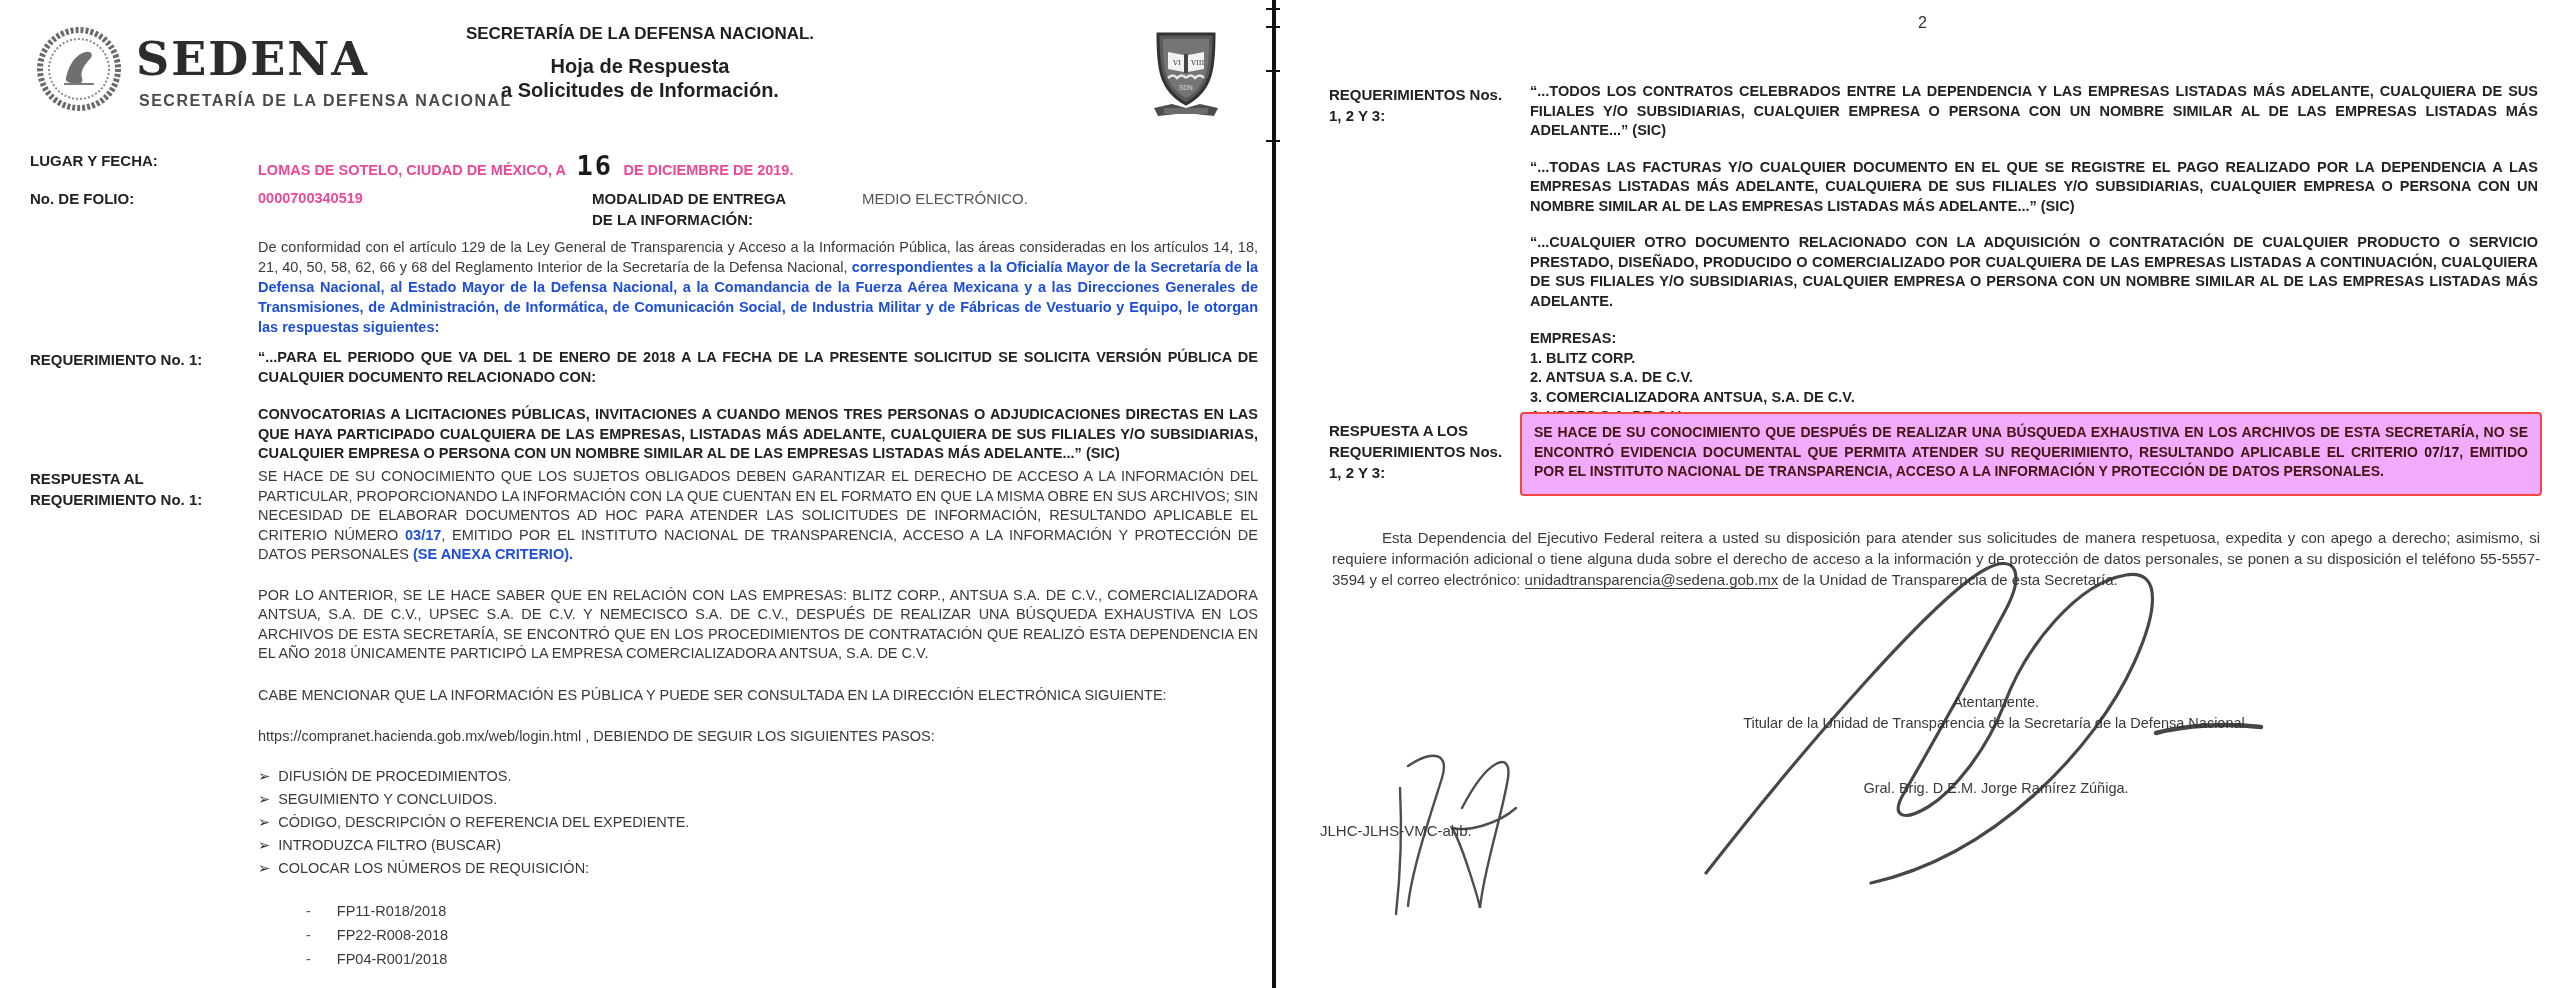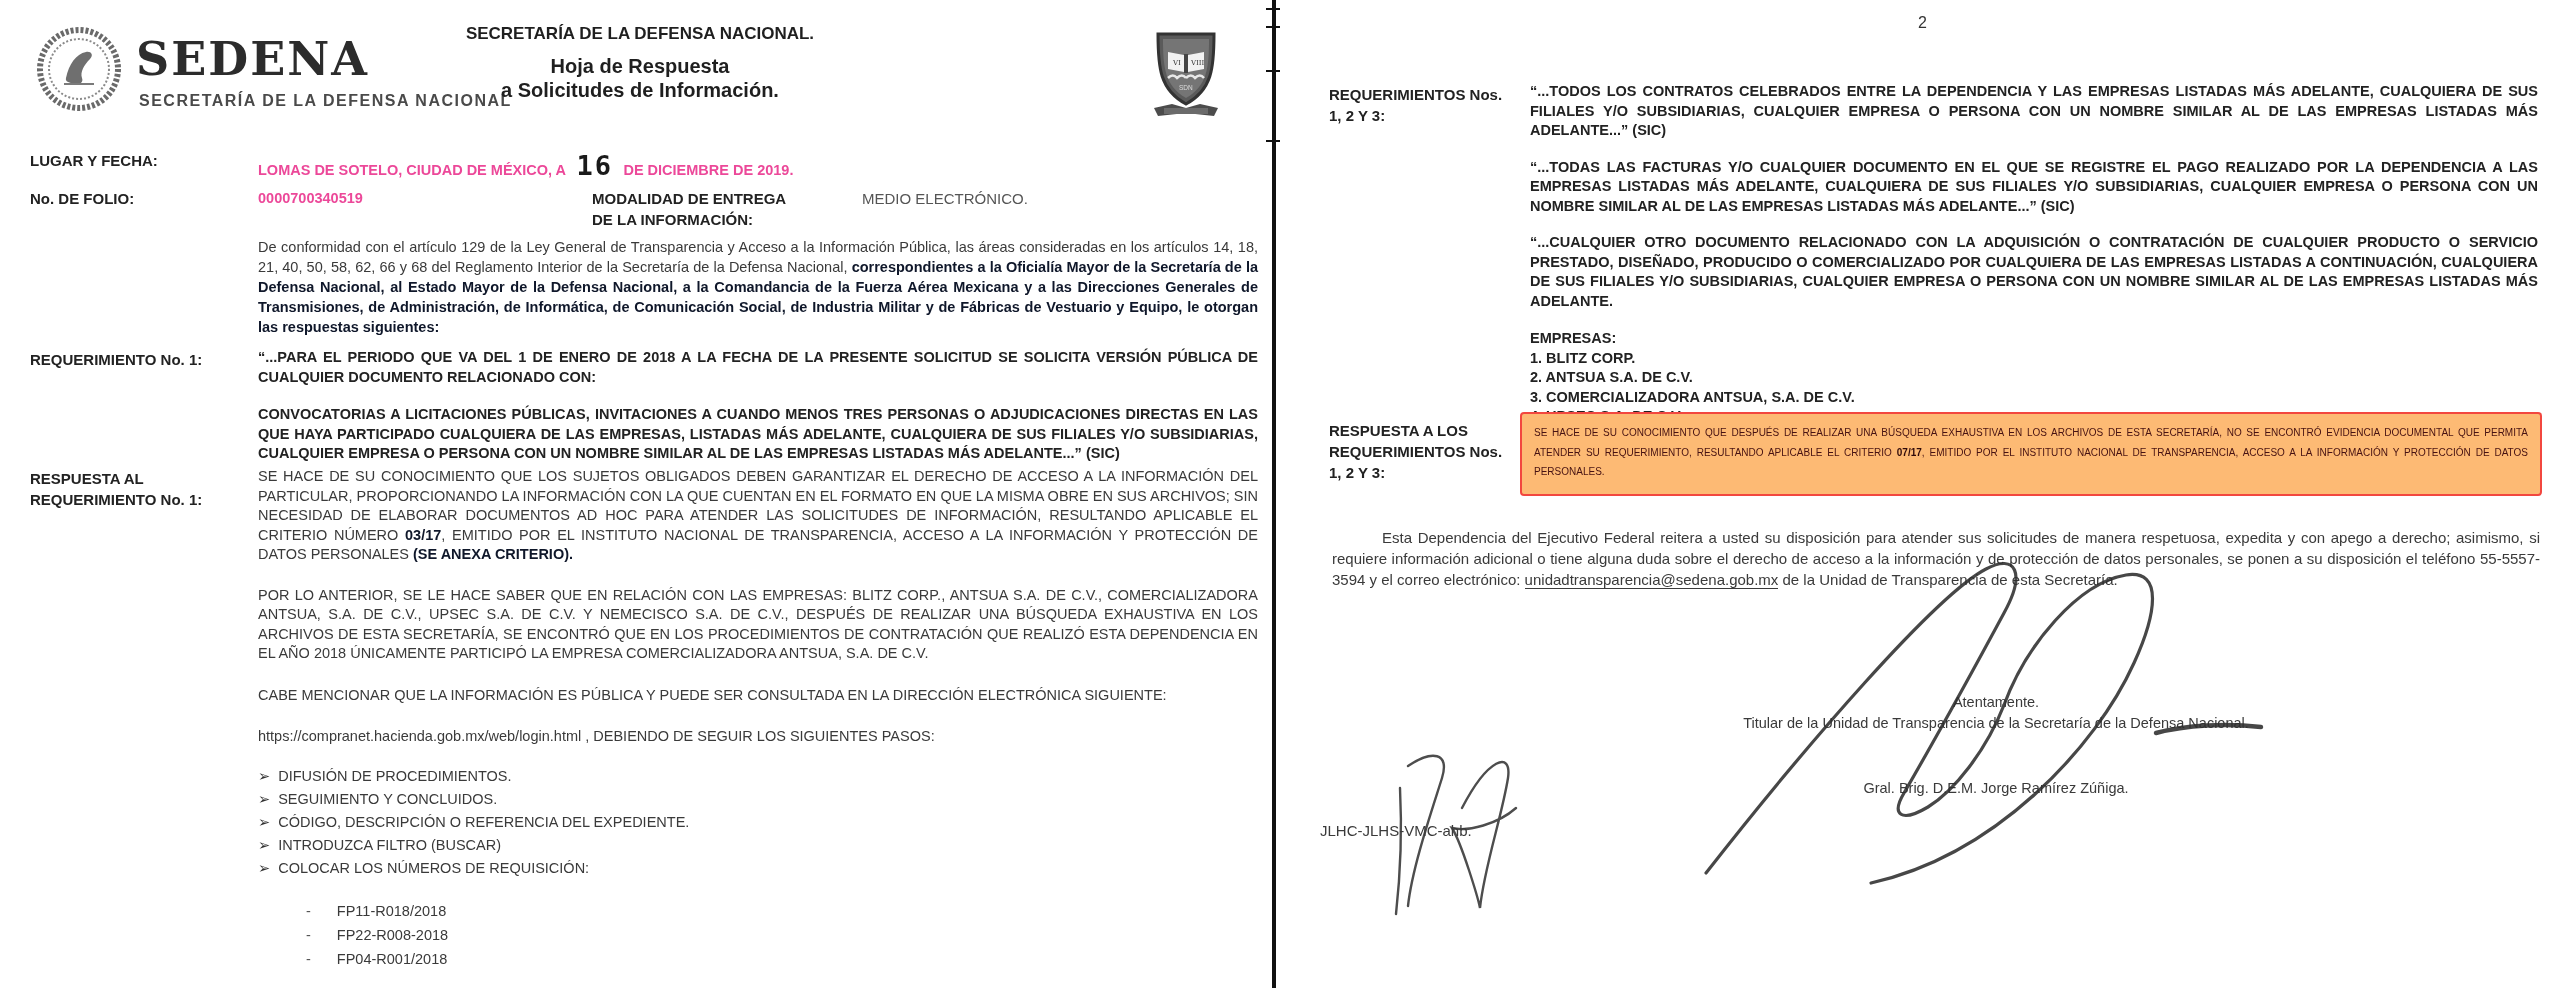--- a/index.html
+++ b/index.html
@@ -24,38 +24,38 @@
   .brand-sub { font-size:16px; font-weight:bold; letter-spacing:1.5px; color:#4a4a4a; }
   .doc-title { font-size:17px; font-weight:bold; color:#1f1f1f; text-align:center; }
   .doc-sub { font-size:20px; font-weight:bold; color:#1f1f1f; text-align:center; line-height:24px; }
 
   .label { font-size:15px; font-weight:bold; color:#222; line-height:21px; }
   .val-bold { font-size:14.5px; font-weight:bold; color:#ec4899; }
   .val-gray { font-size:15px; color:#555; }
   .day-stamp { font-family:"DejaVu Sans Mono", monospace; font-size:27px; font-weight:bold; color:#1a1a1a; letter-spacing:2px; }
 
   .body-just { font-size:14.5px; line-height:19.5px; text-align:justify; color:#3a3a3a; }
-  .body-just b, .intro b { color:#0f172a; }
+  .body-just b, .intro b { color:#1d4ed8; }
   .quote { font-weight:bold; color:#222; }
   .intro { font-size:14.5px; line-height:20px; text-align:justify; color:#3a3a3a; }
 
   .steps { list-style:none; font-size:14.5px; line-height:18.5px; color:#3a3a3a; }
   .steps li { margin-bottom:4.5px; }
   .steps .arrow { margin-right:8px; color:#333; }
   .fp-list { list-style:none; font-size:14.5px; color:#3a3a3a; }
   .fp-list li { margin-bottom:8px; }
   .fp-list .dash { margin-right:26px; color:#555; }
 
   .pagenum { font-size:16px; color:#333; }
 
   .red-block {
-    background:#fdba74;
+    background:#f0abfc;
     padding:9px 12px 12px 12px;
     color:#471212;
-    font-weight:normal; font-size:10px; line-height:19.5px; text-align:justify;
+    font-weight:bold; font-size:14px; line-height:19.5px; text-align:justify;
     box-shadow:0 0 0 2px #f2473f;
     border-radius:2px;
   }
   .red-block b { color:#300a0a; }
 
   .closing { font-size:15px; line-height:21px; text-align:justify; color:#3a3a3a; }
   .closing .indent { display:inline-block; width:50px; }
   .closing .email { border-bottom:1.5px solid #3a3a3a; }
 
   .sig-block { text-align:center; font-size:14.5px; color:#3a3a3a; line-height:21px; }

